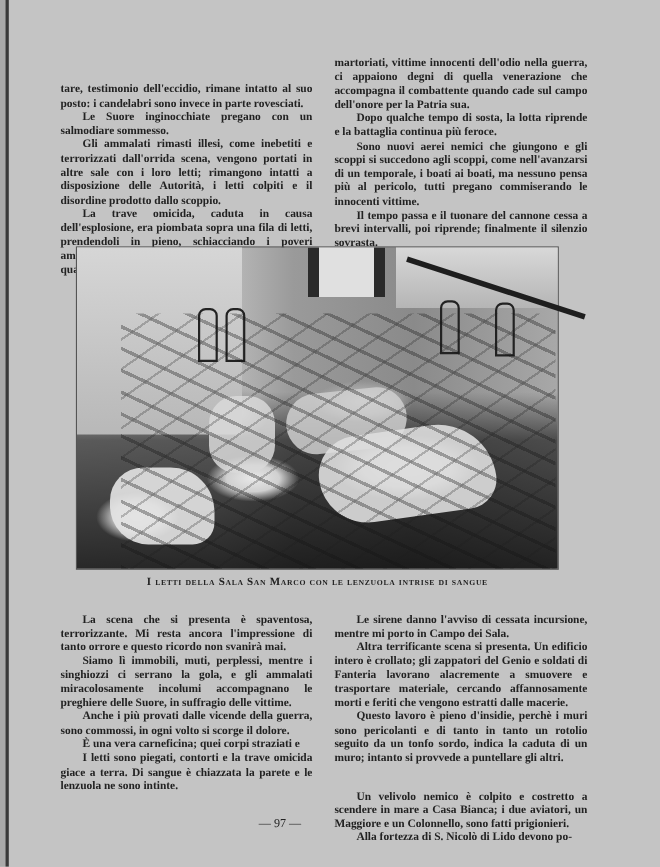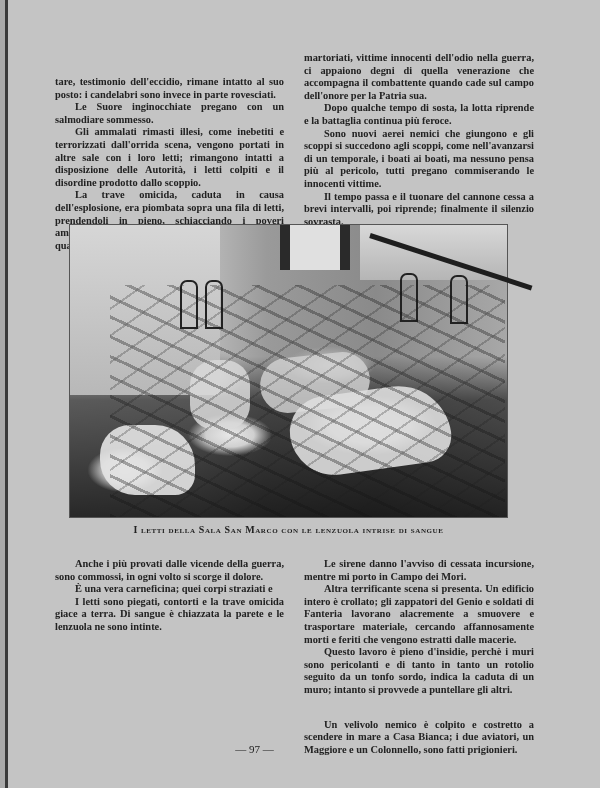--- a/index.html
+++ b/index.html
@@ -118,25 +118,28 @@
   <div class="sheet3"></div>
   <div class="sheet4"></div>
   <div class="sheet1"></div>
   <div class="sheet2"></div>
   <div class="debris"></div>
 </div>
 
 <div class="caption">I letti della Sala San Marco con le lenzuola intrise di sangue</div>
 
 <div class="col" id="col-bot-left">
+  <p>La scena che si presenta è spaventosa, terrorizzante. Mi resta ancora l'impressione di tanto orrore e questo ricordo non svanirà mai.</p>
+  <p>Siamo lì immobili, muti, perplessi, mentre i singhiozzi ci serrano la gola, e gli ammalati miracolosamente incolumi accompagnano le preghiere delle Suore, in suffragio delle vittime.</p>
   <p>Anche i più provati dalle vicende della guerra, sono commossi, in ogni volto si scorge il dolore.</p>
   <p>È una vera carneficina; quei corpi straziati e</p>
   <p>I letti sono piegati, contorti e la trave omicida giace a terra. Di sangue è chiazzata la parete e le lenzuola ne sono intinte.</p>
 </div>
 
 <div class="col" id="col-bot-right">
-  <p>Le sirene danno l'avviso di cessata incursione, mentre mi porto in Campo dei Mori.</p>
+  <p>Le sirene danno l'avviso di cessata incursione, mentre mi porto in Campo dei Sala.</p>
   <p>Altra terrificante scena si presenta. Un edificio intero è crollato; gli zappatori del Genio e soldati di Fanteria lavorano alacremente a smuovere e trasportare materiale, cercando affannosamente morti e feriti che vengono estratti dalle macerie.</p>
   <p>Questo lavoro è pieno d'insidie, perchè i muri sono pericolanti e di tanto in tanto un rotolio seguito da un tonfo sordo, indica la caduta di un muro; intanto si provvede a puntellare gli altri.</p>
   <p class="gap">Un velivolo nemico è colpito e costretto a scendere in mare a Casa Bianca; i due aviatori, un Maggiore e un Colonnello, sono fatti prigionieri.</p>
+  <p>Alla fortezza di S. Nicolò di Lido devono po-</p>
 </div>
 
 <div class="page-number">— 97 —</div>
 
 </body></html>

